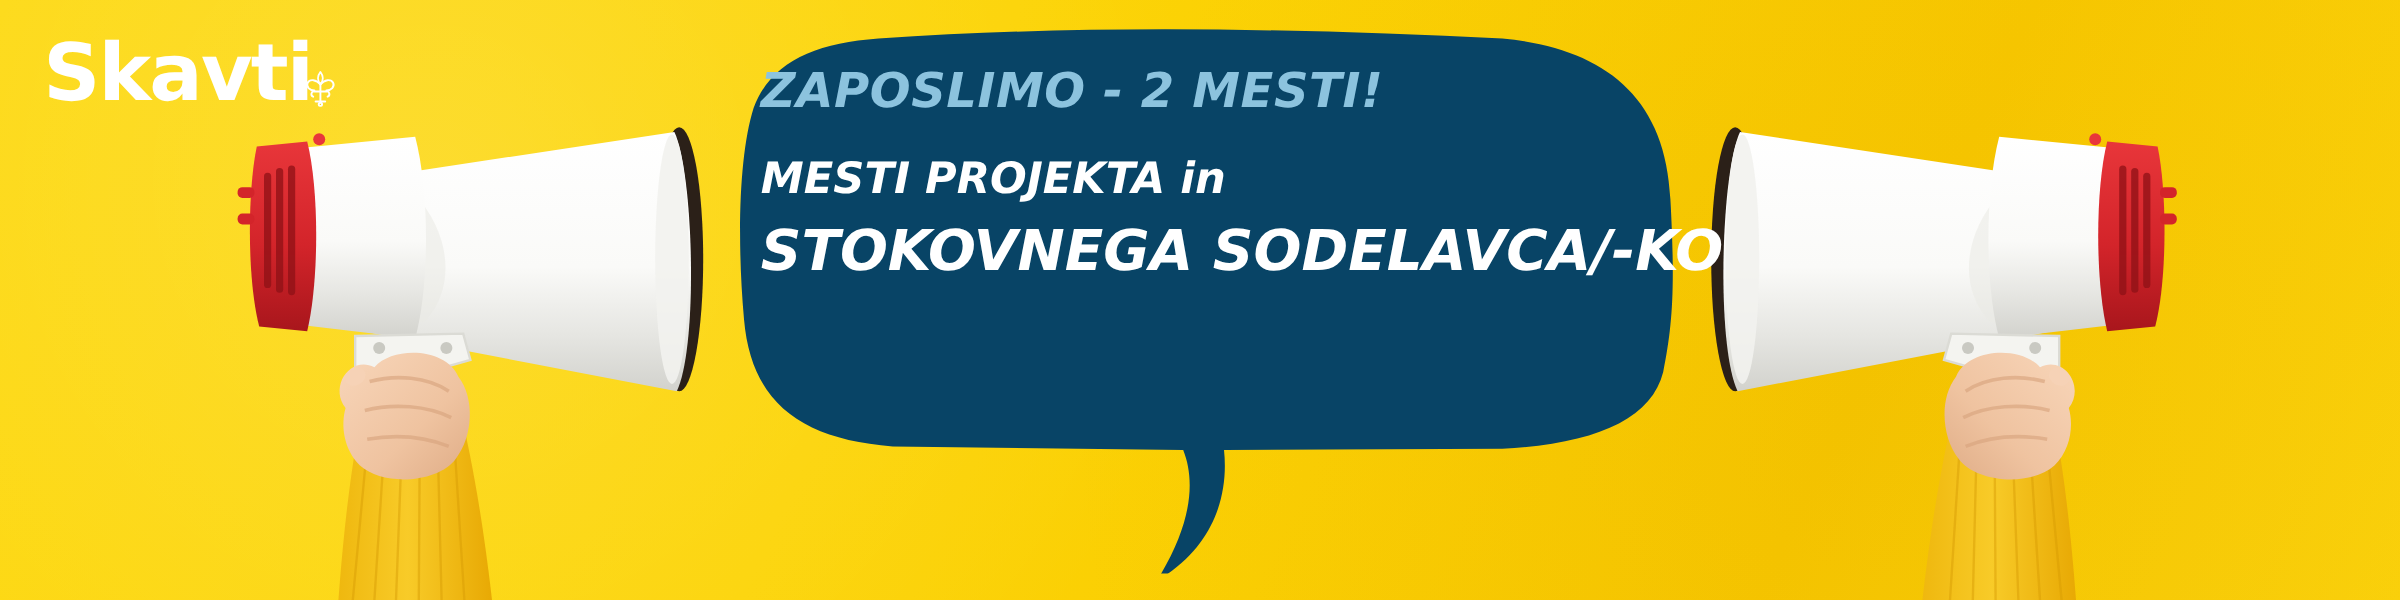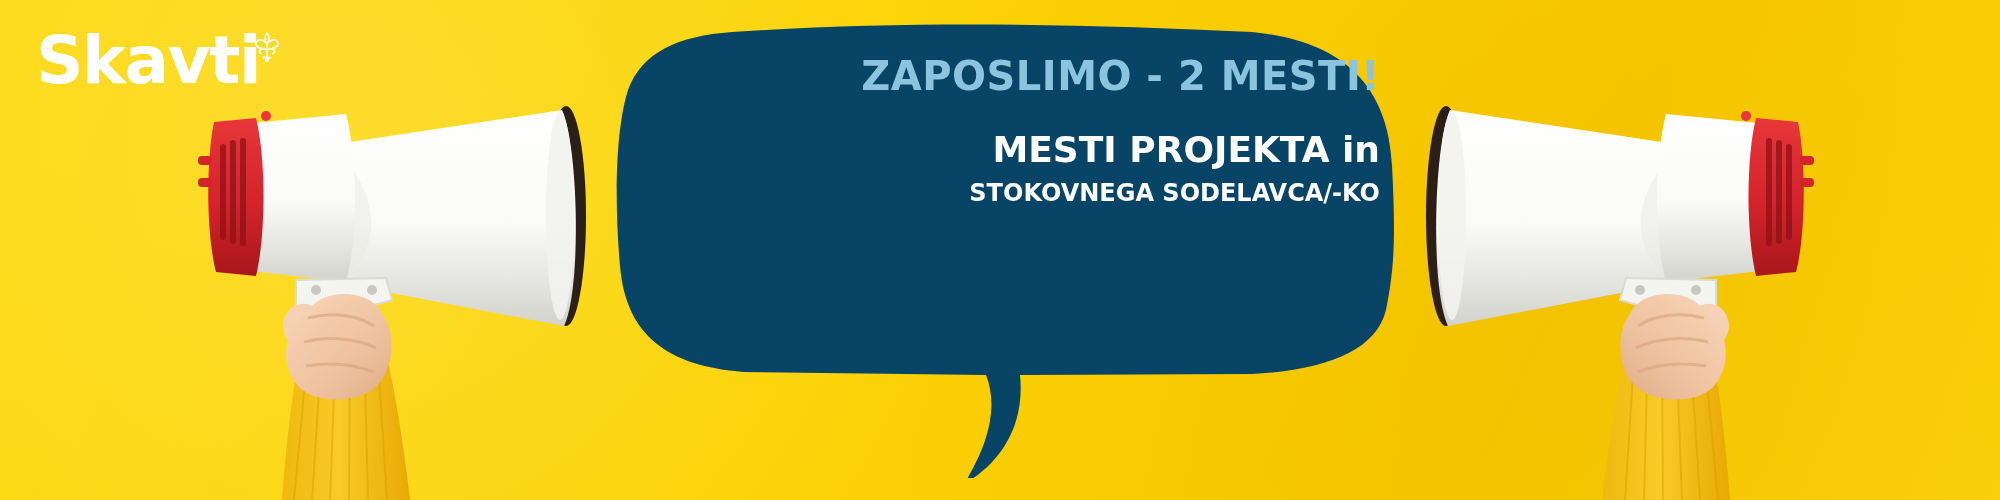--- a/index.html
+++ b/index.html
@@ -21,21 +21,21 @@
       radial-gradient(circle at 18% 30%, rgba(255,255,255,.14) 0%, rgba(255,255,255,0) 38%),
       radial-gradient(circle at 78% 72%, rgba(200,140,0,.10) 0%, rgba(200,140,0,0) 42%),
       linear-gradient(115deg, #FDD911 0%, #FCD406 38%, #F8C800 76%, #FBD20B 100%);
     pointer-events:none;
   }
 
   
   #logo {
     position:absolute;
     left:36px; top:28px;
-    display:flex; align-items:flex-start;
+    display:flex; align-items:flex-end;
     z-index:30;
   }
   #logo-word {
     font-family:"DejaVu Sans", sans-serif;
     font-weight:bold;
     font-size:66px;
     line-height:1;
     color:#FFFFFF;
     letter-spacing:-1.5px;
   }
@@ -49,43 +49,44 @@
     position:absolute;
     left:612px; top:18px;
     width:790px; height:460px;
     z-index:20;
   }
   #bubble-svg { position:absolute; inset:0; width:100%; height:100%; }
   #bubble-text {
     position:absolute;
     left:0; top:36px;
     width:790px;
-    text-align:right;
+    text-align:left;
     padding:0 22px;
+    font-style:italic;
   }
   .headline {
     font-family:"DejaVu Sans", sans-serif;
     font-weight:bold;
     color:#8CC3DE;
     font-size:40px;
     letter-spacing:0.5px;
     line-height:1.1;
     margin-bottom:26px;
     white-space:nowrap;
   }
   .subline {
     font-family:"DejaVu Sans", sans-serif;
     font-weight:bold;
     color:#FFFFFF;
     font-size:36px;
     line-height:1.45;
     letter-spacing:0px;
     white-space:nowrap;
   }
-  .subline.l2 { font-size:24px; }
+  .subline.l2 { font-size:47px; }
 
   
   .megaphone { position:absolute; z-index:10; }
   #megaphone-left  { left:196px;  top:100px; width:440px; height:400px; }
   #megaphone-right { left:1376px; top:100px; width:440px; height:400px; }
   .megaphone svg { width:100%; height:100%; display:block; }
 </style>
 </head>
 <body>
 

